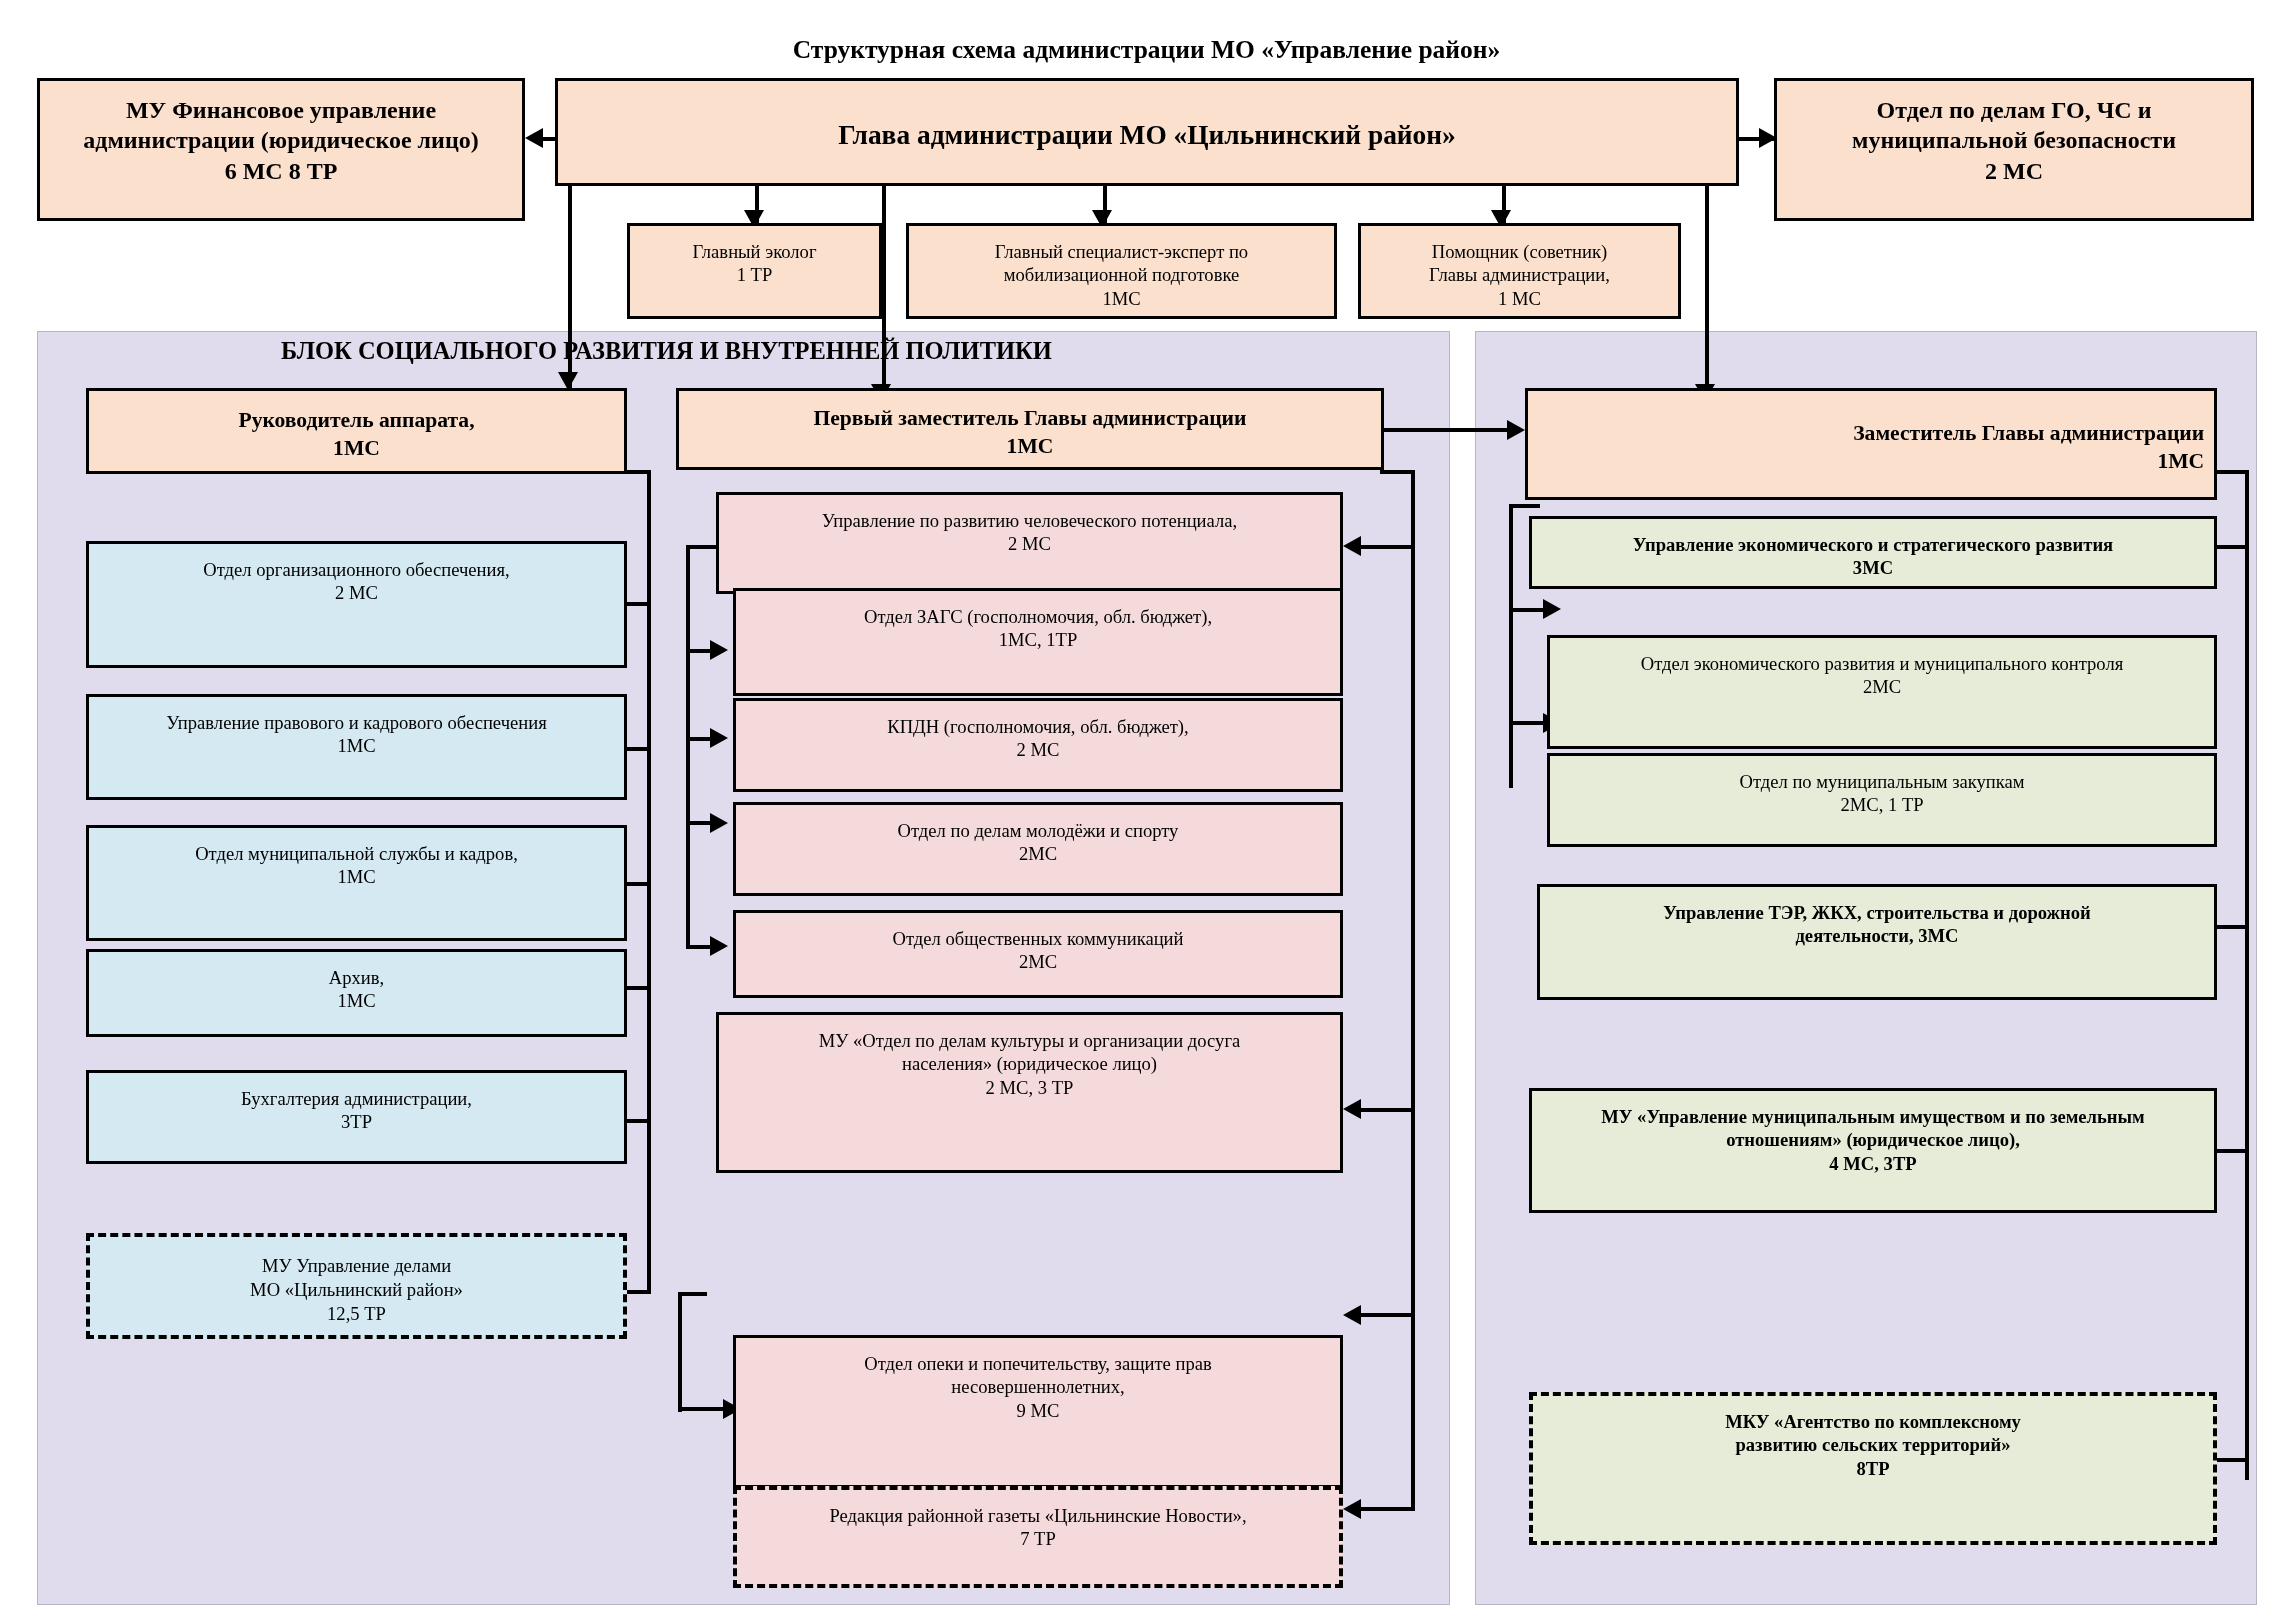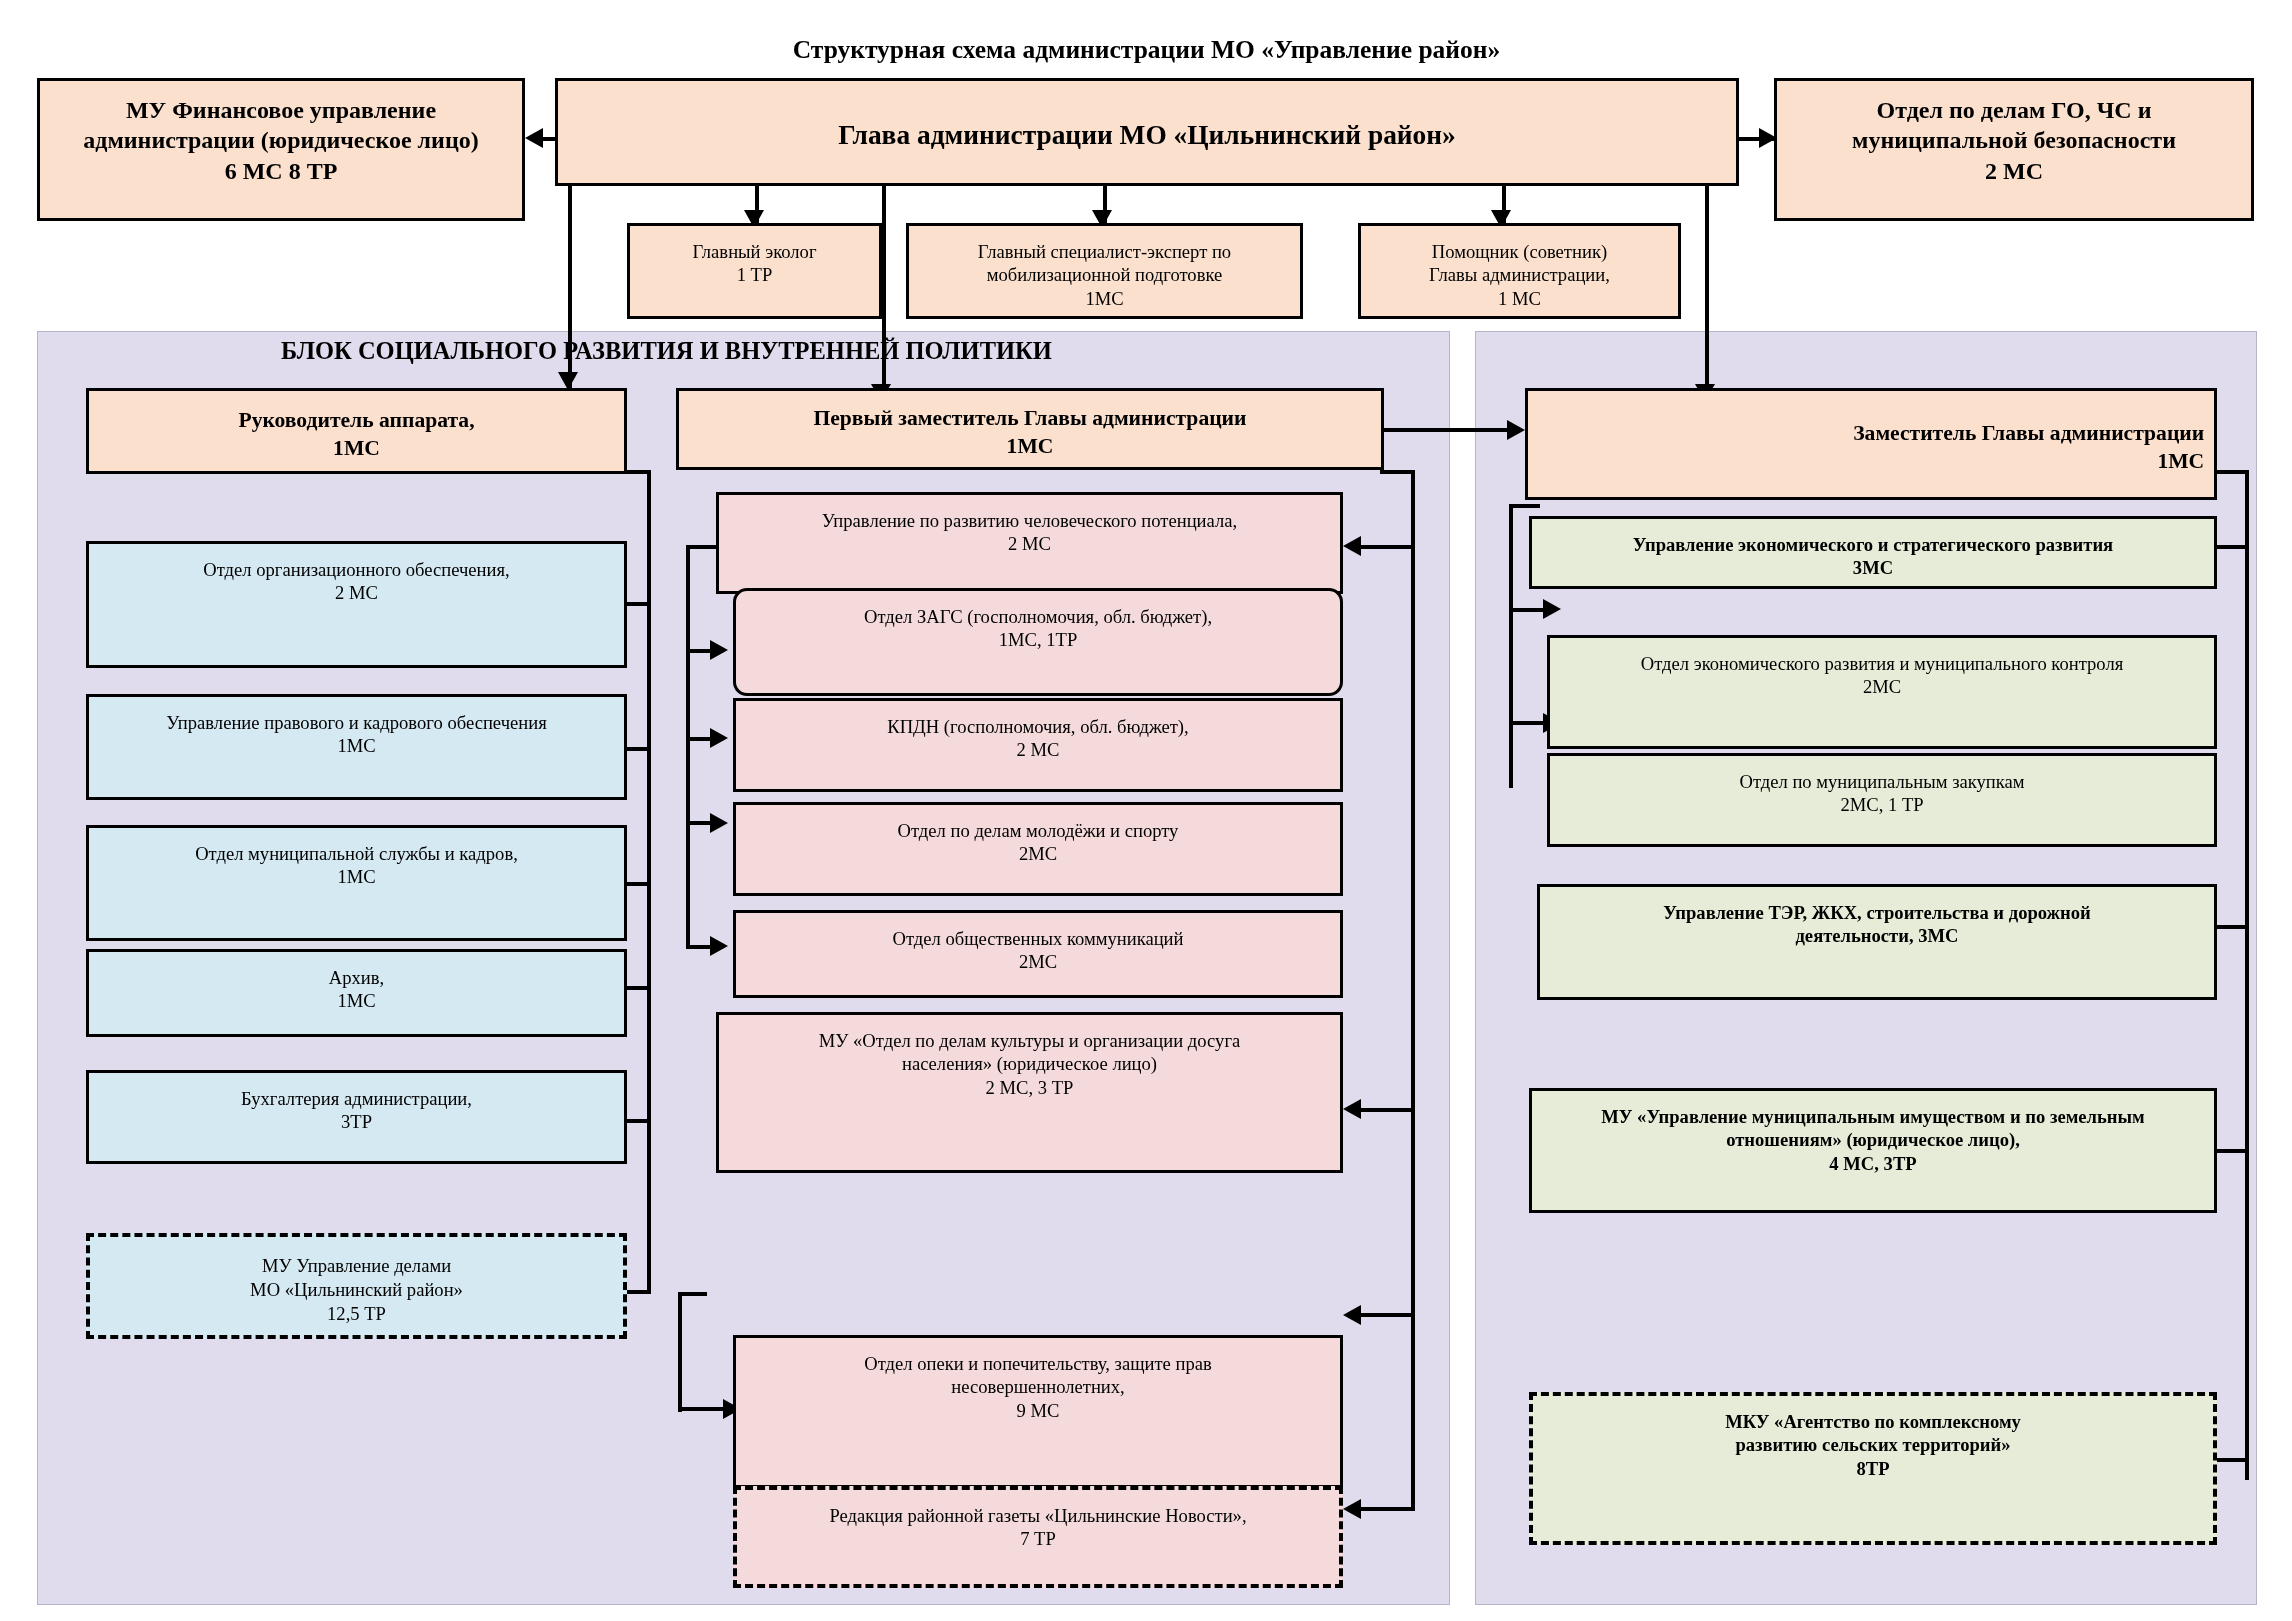--- a/index.html
+++ b/index.html
@@ -111,21 +111,21 @@
     <span class="txt t-med">Отдел по делам ГО, ЧС и
 муниципальной безопасности
 2 МС</span>
   </div>
 
   <div class="box peach" style="left:627px;top:223px;width:255px;height:96px;">
     <span class="txt t-sm">Главный эколог
 1 ТР</span>
   </div>
 
-  <div class="box peach" style="left:906px;top:223px;width:397px;height:96px;">
+  <div class="box peach" style="left:906px;top:223px;width:431px;height:96px;">
     <span class="txt t-sm">Главный специалист-эксперт по
 мобилизационной подготовке
 1МС</span>
   </div>
 
   <div class="box peach" style="left:1358px;top:223px;width:323px;height:96px;">
     <span class="txt t-sm">Помощник (советник)
 Главы администрации,
 1 МС</span>
   </div>
@@ -228,21 +228,21 @@
   <div class="ar ar-l" style="left:1343px;top:1305px;"></div>
 
   <div class="ln lnh" style="left:1358px;top:1507px;width:57px;"></div>
   <div class="ar ar-l" style="left:1343px;top:1499px;"></div>
 
   <div class="box pink" style="left:716px;top:492px;width:627px;height:102px;">
     <span class="txt t-sm">Управление по развитию человеческого потенциала,
 2 МС</span>
   </div>
 
-  <div class="box pink" style="left:733px;top:588px;width:610px;height:108px;border-radius:14px;">
+  <div class="box pink" style="left:733px;top:588px;width:610px;height:108px;">
     <span class="txt t-sm">Отдел ЗАГС (госполномочия, обл. бюджет),
 1МС, 1ТР</span>
   </div>
 
   <div class="box pink" style="left:733px;top:698px;width:610px;height:94px;">
     <span class="txt t-sm">КПДН (госполномочия, обл. бюджет),
 2 МС</span>
   </div>
 
   <div class="box pink" style="left:733px;top:802px;width:610px;height:94px;">

